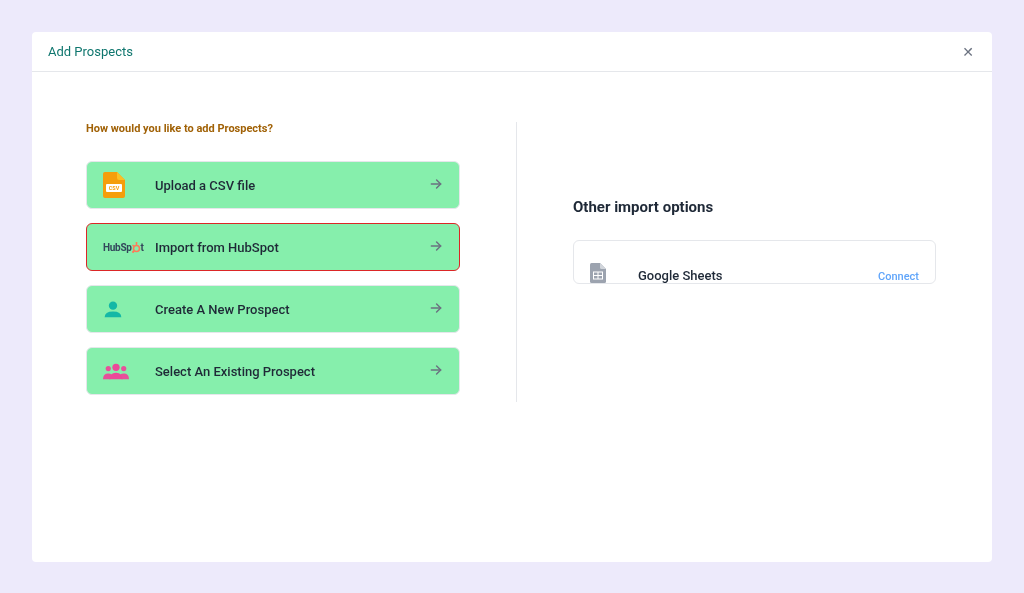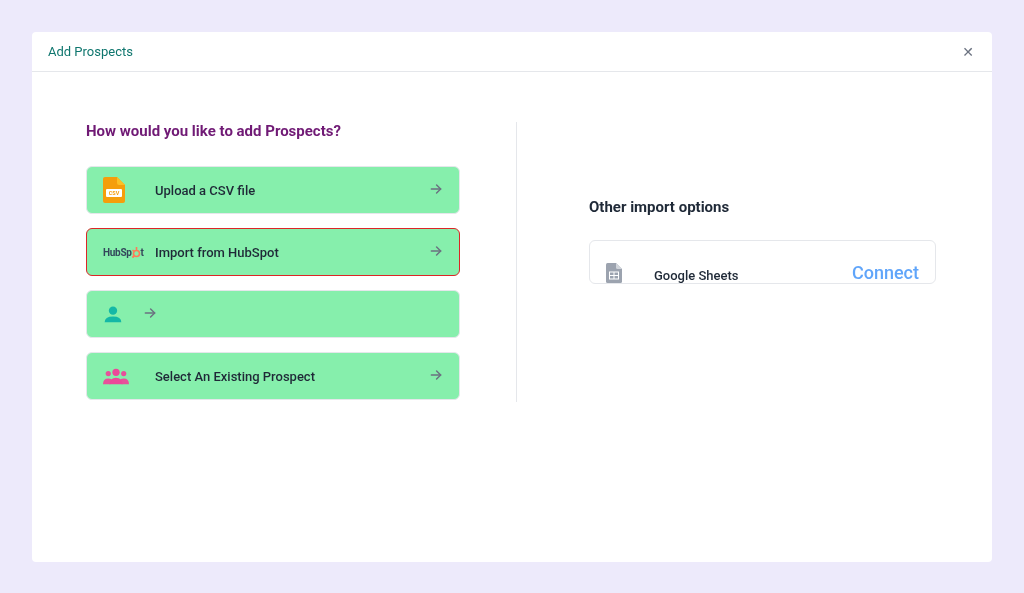--- a/index.html
+++ b/index.html
@@ -46,29 +46,29 @@
   .modal-body {
     display: flex;
     padding: 50px 54px;
   }
   .left-pane {
     width: 430px;
     padding-right: 56px;
   }
   .right-pane {
     width: 420px;
-    padding-left: 72px;
+    padding-left: 56px;
     border-left: 1px solid #e5e7eb;
     min-height: 280px;
     padding-top: 76px;
   }
   .heading {
-    font-size: 15px;
+    font-size: 11px;
     font-weight: 700;
-    color: #701a75;
+    color: #a16207;
     margin-bottom: 26px;
   }
   .option-list {
     display: flex;
     flex-direction: column;
     gap: 14px;
   }
   .option-card {
     border: 1px solid #e5e7eb;
     border-radius: 6px;
@@ -119,21 +119,21 @@
     align-items: center;
   }
   .other-label {
     flex: 1;
     font-size: 13px;
     color: #1f2937;
     font-weight: 500;
     padding-left: 20px;
   }
   .connect-link {
-    font-size: 18px;
+    font-size: 11px;
     color: #60a5fa;
     cursor: pointer;
     font-weight: 500;
   }
   .hubspot-text {
     font-size: 10px;
     font-weight: 700;
     letter-spacing: -0.3px;
     color: #33475b;
     display: inline-flex;
@@ -203,20 +203,21 @@
           </span>
         </div>
 
         <div class="option-card">
           <span class="option-icon">
             <svg width="20" height="20" viewBox="0 0 24 24" fill="#14b8a6">
               <circle cx="12" cy="8" r="5"></circle>
               <path d="M2 22 Q2 15 12 15 Q22 15 22 22 Z"></path>
             </svg>
           </span>
+          <span class="option-label">Create A New Prospect</span>
           <span class="arrow-icon">
             <svg width="14" height="14" viewBox="0 0 24 24" fill="none" stroke="currentColor" stroke-width="2.5" stroke-linecap="round" stroke-linejoin="round">
                 <line x1="4" y1="12" x2="20" y2="12"></line>
                 <polyline points="13 5 20 12 13 19"></polyline>
               </svg>
           </span>
         </div>
 
         <div class="option-card">
           <span class="option-icon">

